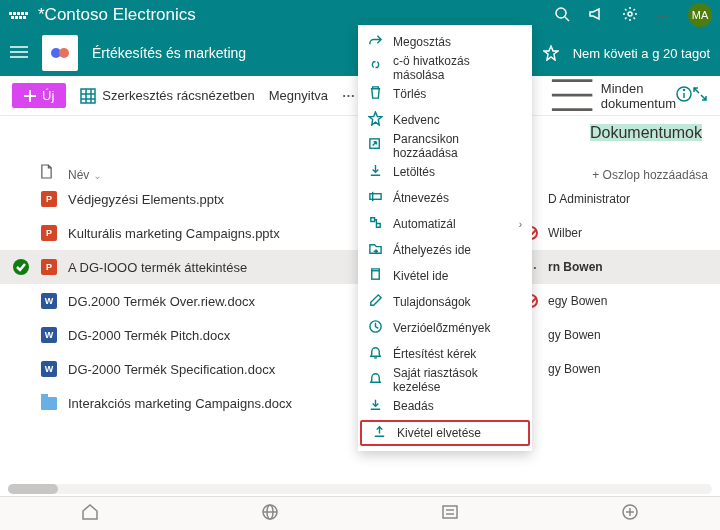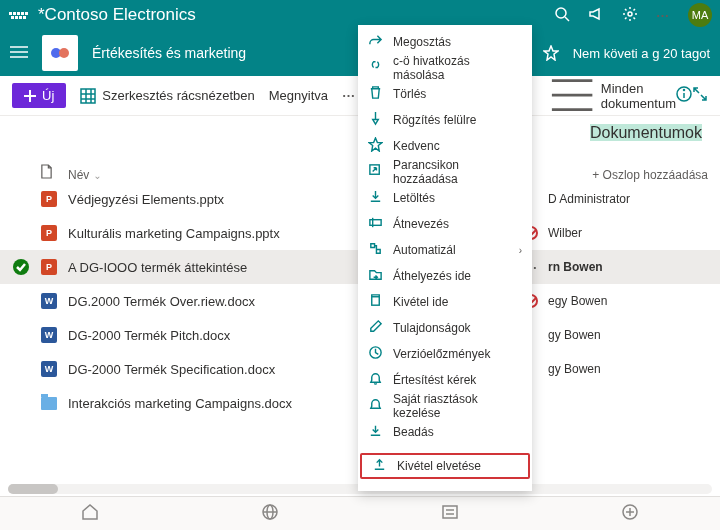--- a/index.html
+++ b/index.html
@@ -13,21 +13,21 @@
   .avatar { width: 24px; height: 24px; border-radius: 50%; background: #4d7c0f; color: #fff; font-size: 11px; display: flex; align-items: center; justify-content: center; }
   .site-header { height: 46px; background: #038387; color: #fff; display: flex; align-items: center; padding: 0 10px; }
   .ham { margin-right: 14px; }
   .ham svg { width: 18px; height: 14px; stroke: #fff; stroke-width: 1.5; }
   .site-logo { width: 36px; height: 36px; background: #fff; border-radius: 2px; margin-right: 14px; display: flex; align-items: center; justify-content: center; }
   .site-logo svg { width: 24px; height: 24px; }
   .site-title { font-size: 14px; font-weight: 400; flex: 1; }
   .follow { display: flex; align-items: center; gap: 14px; font-size: 13px; }
   .follow svg { width: 16px; height: 16px; fill: none; stroke: #fff; stroke-width: 1.5; }
   .cmdbar { height: 40px; display: flex; align-items: center; padding: 0 12px; gap: 14px; border-bottom: 1px solid #edebe9; position: relative; }
-  .btn-new { background: #6d28d9; color: #fff; padding: 5px 12px; border-radius: 2px; display: flex; align-items: center; gap: 6px; font-size: 13px; }
+  .btn-new { background: #d946ef; color: #fff; padding: 5px 12px; border-radius: 2px; display: flex; align-items: center; gap: 6px; font-size: 13px; }
   .btn-new svg { width: 12px; height: 12px; stroke: #fff; stroke-width: 2; }
   .cmd-item { display: flex; align-items: center; gap: 6px; color: #323130; font-size: 13px; }
   .cmd-item svg { width: 16px; height: 16px; stroke: #038387; fill: none; stroke-width: 1.5; }
   .cmdbar-right { margin-left: auto; display: flex; align-items: center; }
   .view-sel { display: flex; align-items: center; gap: 6px; }
   .ellipsis { color: #605e5c; letter-spacing: 1px; font-weight: bold; }
   .lib-title { padding: 8px 18px 4px 18px; font-size: 16px; font-weight: 400; text-align: right; }
   .lib-title .hl { background: #bfe8d9; }
   .col-head { display: flex; align-items: flex-end; height: 36px; padding: 0 12px; color: #605e5c; font-size: 12px; gap: 10px; }
   .col-head .chev { color: #a19f9d; font-size: 10px; margin-left: 4px; }
@@ -49,21 +49,21 @@
   .ico-ppt { background:#d24726;}
   .ico-doc { background:#2b579a;}
   .ico-folder { width: 16px; height: 13px; background:#69afe5; border-radius:1px; display:inline-block; position:relative;}
   .ico-folder::before{content:""; position:absolute; top:-3px; left:0; width:7px; height:3px; background:#69afe5;}
   .bottom-bar { position:absolute; bottom:0; left:0; right:0; height:34px; border-top:1px solid #e1dfdd; background:#faf9f8; display:flex; align-items:center; justify-content:space-around;}
   .bottom-bar svg { width:18px; height:18px; stroke:#8a8886; fill:none; stroke-width:1.5;}
   .scrollbar{ position:absolute; bottom:36px; left:8px; right:8px; height:10px; background:#f3f2f1; border-radius:5px;}
   .scrollbar .thumb{ width:50px; height:10px; background:#c8c6c4; border-radius:5px;}
   .ctx-menu { position: absolute; top: 25px; left: 358px; width: 174px; background: #fff; box-shadow: 0 4px 12px rgba(0,0,0,0.2); z-index: 100; padding: 4px 0; }
   .ctx-item { display: flex; align-items: center; height: 26px; padding: 0 10px; gap: 10px; font-size: 12px; color: #323130; }
-  .ctx-item.hl { border: 2px solid #d13438; border-radius:2px; margin:8px 2px;}
+  .ctx-item.hl { border: 2px solid #d13438; border-radius:2px; margin:1px 2px;}
   .ctx-item svg { width: 15px; height: 15px; stroke: #038387; fill: none; stroke-width: 1.5; flex-shrink:0;}
   .ctx-item .caret { margin-left: auto; color:#605e5c; font-size:10px;}
   .col-doc-icon{ width:18px;}
   .col-name-head{ width:300px; display:flex; align-items:center;}
   .col-modby-head{ width:120px; display:flex; align-items:center;}
   .addcol{ color:#605e5c; font-size:12px;}
 </style>
 </head>
 <body>
 
@@ -298,26 +298,20 @@
       <span>c-ö hivatkozás másolása</span>
     </div>
     <div class="ctx-item">
       <span><svg viewBox="0 0 16 16">
           <path d="M3 4h10M5 4V2h6v2M4 4l1 10h6l1-10"></path>
         </svg></span>
       <span>Törlés</span>
     </div>
     <div class="ctx-item">
       <span><svg viewBox="0 0 16 16">
-          <path d="M8 1v8M5 9h6l-3 5z"></path>
-        </svg></span>
-      <span>Rögzítés felülre</span>
-    </div>
-    <div class="ctx-item">
-      <span><svg viewBox="0 0 16 16">
           <polygon points="8,1 10,6 15,6 11,9 12,15 8,12 4,15 5,9 1,6 6,6"></polygon>
         </svg></span>
       <span>Kedvenc</span>
     </div>
     <div class="ctx-item">
       <span><svg viewBox="0 0 16 16">
           <rect x="2" y="2" width="10" height="10"></rect>
           <path d="M5 9l4-4M9 5v3M9 5H6"></path>
         </svg></span>
       <span>Parancsikon hozzáadása</span>

